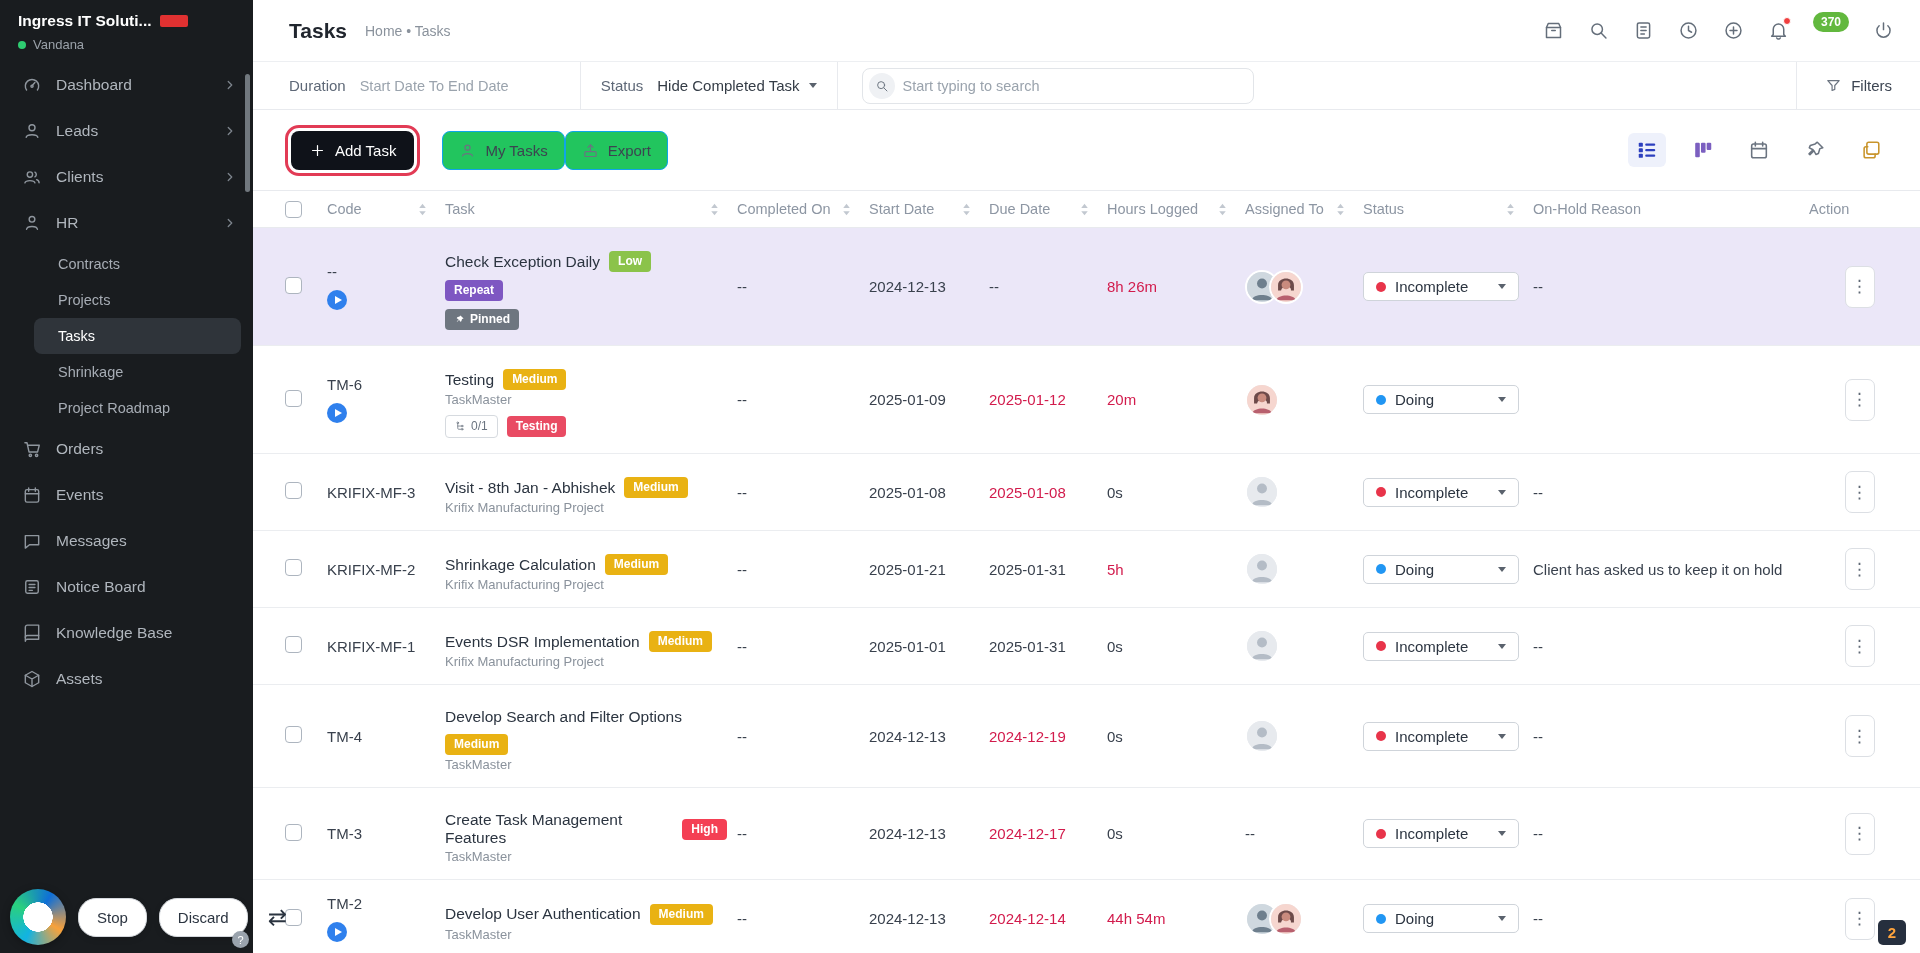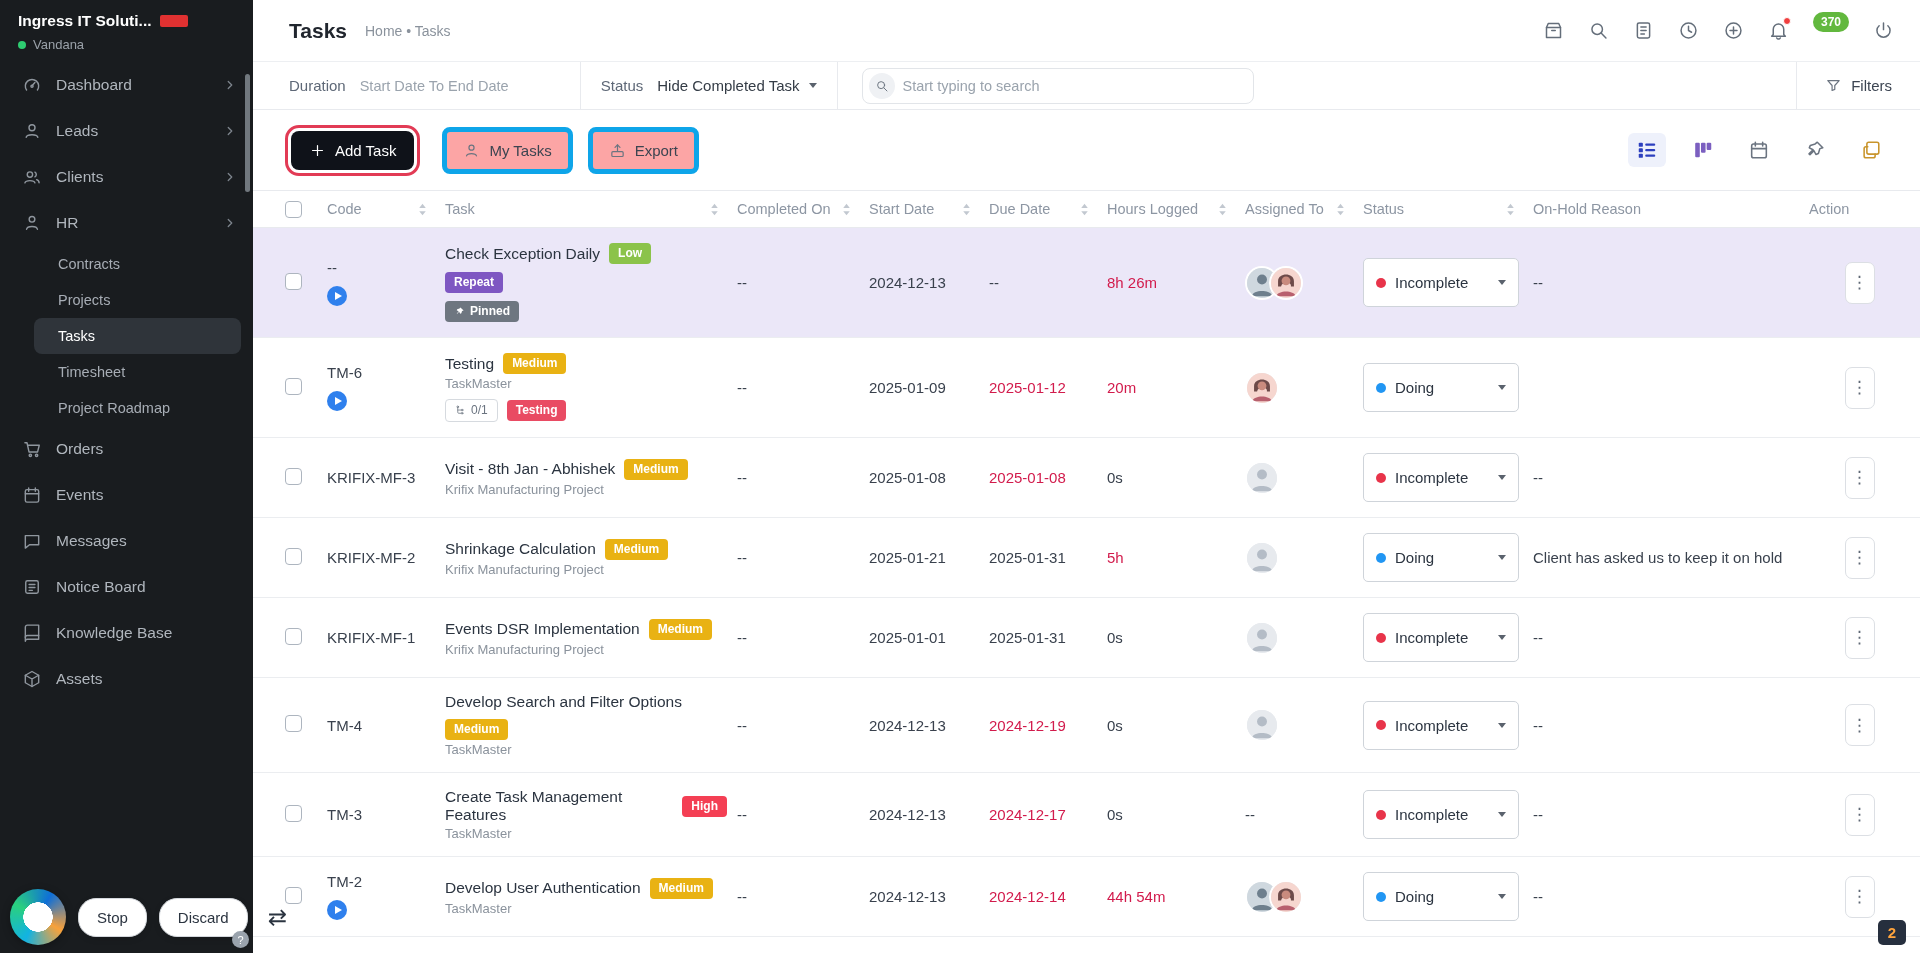--- a/index.html
+++ b/index.html
@@ -55,21 +55,21 @@
   .searchbox input{border:none;outline:none;flex:1;font-size:14.5px;color:#2b3440;background:transparent}
   .searchbox input::placeholder{color:#9aa3ad}
   .filters-btn{margin-left:auto;display:flex;align-items:center;gap:9px;padding:0 28px;height:100%;border-left:1px solid #e8eaee;color:#3c4552;font-size:15px;cursor:pointer}
   .filters-btn svg{width:17px;height:17px;color:#6b7480}
 
   
   .toolbar{height:80px;display:flex;align-items:center;padding:0 30px 0 38px;flex-shrink:0}
   .btn{display:inline-flex;align-items:center;gap:9px;border-radius:8px;font-size:15px;cursor:pointer;white-space:nowrap}
   .btn svg{width:17px;height:17px}
   .btn-dark{background:#0f1219;color:#fff;padding:11px 18px;border:none;outline:3px solid #e23b55;outline-offset:3px;margin-right:28px}
-  .btn-light{background:#fca5a5;border:5px solid #0ea5e9;color:#3c4450;padding:10px 16px;margin-right:15px}
+  .btn-light{background:#22c55e;border:1px solid #0ea5e9;color:#3c4450;padding:10px 16px;margin-right:0}
   .view-toggles{margin-left:auto;display:flex;align-items:center;gap:18px}
   .toggle{width:38px;height:34px;display:flex;align-items:center;justify-content:center;border-radius:6px;cursor:pointer}
   .toggle svg{width:22px;height:22px}
   .tg-list{color:#2c3fbe;background:#eef1fb}
   .tg-kanban{color:#7b5fc0}
   .tg-calendar{color:#6b7480}
   .tg-pin{color:#6b7480}
   .tg-board{color:#c9952c}
 
   
@@ -84,38 +84,38 @@
   .tbody{flex:1;overflow:hidden}
   .trow{border-bottom:1px solid #ebedf0;padding:15px 0}
   .trow.highlight{background:#ebe7f8}
   .cell{font-size:15px;color:#39414d;padding-right:10px}
   .c-code{display:flex;flex-direction:column;gap:10px;align-items:flex-start}
   .code-text{color:#39414d}
   .play{width:20px;height:20px;border-radius:50%;background:#2f80ed;display:inline-flex;align-items:center;justify-content:center;cursor:pointer}
   .play::after{content:"";border-left:7px solid #fff;border-top:4.5px solid transparent;border-bottom:4.5px solid transparent;margin-left:2px}
   .c-task .title{font-size:15.5px;color:#2b3440;cursor:pointer}
   .task-line{display:flex;align-items:center;gap:9px;margin-top:8px}
-  .task-line.first{margin-top:0}
+  .task-line.first{margin-top:8px}
   .project{color:#8a929c;font-size:13px;margin-top:2px}
   .badge{font-size:12px;padding:3px 9px;border-radius:4px;font-weight:700;color:#fff;line-height:1.25;display:inline-flex;align-items:center;gap:5px;white-space:nowrap}
   .badge.low{background:#8bc34a}
   .badge.medium{background:#e9b213}
   .badge.high{background:#f43f54}
   .badge.repeat{background:#7e57c2}
   .badge.pinned{background:#6e7680}
   .badge.label{background:#e94b63}
   .badge.subtask{background:#fff;border:1px solid #d6dadf;color:#6b7480;font-weight:400}
   .b-ico{display:inline-flex;width:11px;height:11px}
   .b-ico svg{width:11px;height:11px}
   .red-text{color:#d21b4c}
   .avatars{display:flex}
   .avatar{width:34px;height:34px;border-radius:50%;overflow:hidden;border:2px solid #fff;cursor:pointer;flex-shrink:0;background:#e7eaee}
   .avatar+.avatar{margin-left:-10px}
   .avatar svg{width:100%;height:100%;display:block}
-  .status-select{width:156px;height:49px;border:1px solid #cfd4da;border-radius:5px;display:flex;align-items:center;gap:9px;padding:0 12px;background:#fff;cursor:pointer;font-size:15px;color:#2b3440}
+  .status-select{width:156px;height:29px;border:1px solid #cfd4da;border-radius:5px;display:flex;align-items:center;gap:9px;padding:0 12px;background:#fff;cursor:pointer;font-size:15px;color:#2b3440}
   .status-select .caret-tri{margin-left:auto}
   .dot{width:10px;height:10px;border-radius:50%;flex-shrink:0}
   .dot.red{background:#e8344a}
   .dot.blue{background:#2196f3}
   .c-action{display:flex;justify-content:center}
   .action-btn{width:30px;height:42px;border:1px solid #dcdfe4;border-radius:7px;display:flex;align-items:center;justify-content:center;color:#5f6875;font-size:17px;cursor:pointer;background:#fff}
 
   
   .rec-bar{position:fixed;left:10px;bottom:8px;display:flex;align-items:center;gap:12px;z-index:50}
   .rec-logo{width:56px;height:56px;border-radius:50%;background:radial-gradient(closest-side,#ffffff 52%,transparent 53%),conic-gradient(from 210deg,#12b3e2,#2ad07e,#0f6fd7,#f9a13a,#12b3e2);box-shadow:0 2px 8px rgba(0,0,0,.3);cursor:pointer}
@@ -196,21 +196,21 @@
           <span class="nav-label">HR</span>
           <span class="nav-chev">
             <svg viewBox="0 0 24 24" fill="none" stroke="currentColor" stroke-width="2.2" stroke-linecap="round" stroke-linejoin="round">
               <path d="M9 6l6 6-6 6"></path>
             </svg>
           </span>
         </div>
         <div class="nav-sub-item">Contracts</div>
         <div class="nav-sub-item">Projects</div>
         <div class="nav-sub-item active">Tasks</div>
-        <div class="nav-sub-item">Timesheet</div>
+        <div class="nav-sub-item">Shrinkage</div>
         <div class="nav-sub-item">Project Roadmap</div>
         <div class="nav-item">
           <span class="nav-icon">
             <svg viewBox="0 0 24 24" fill="none" stroke="currentColor" stroke-width="1.7" stroke-linecap="round" stroke-linejoin="round">
               <circle cx="10" cy="19.5" r="1.4"></circle>
               <circle cx="17.5" cy="19.5" r="1.4"></circle>
               <path d="M3.5 4.5h2.5l2.4 11h10.3l2-8H7"></path>
             </svg>
           </span>
           <span class="nav-label">Orders</span>

